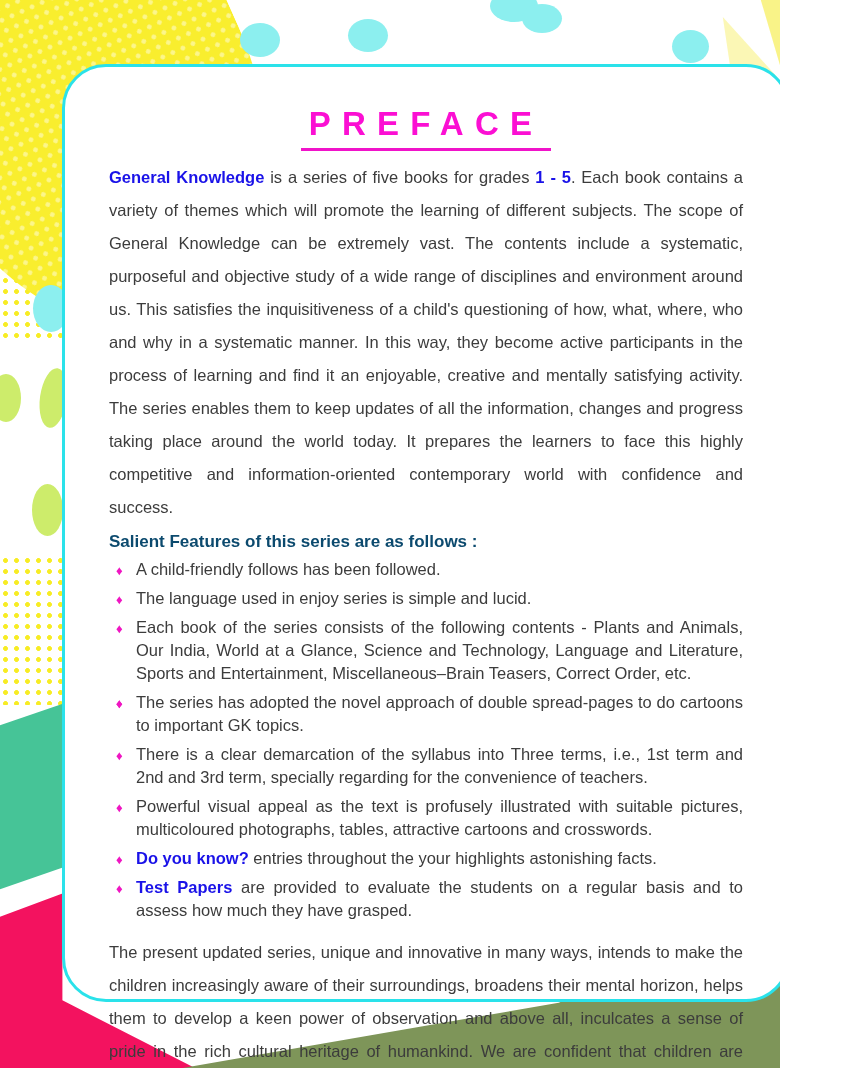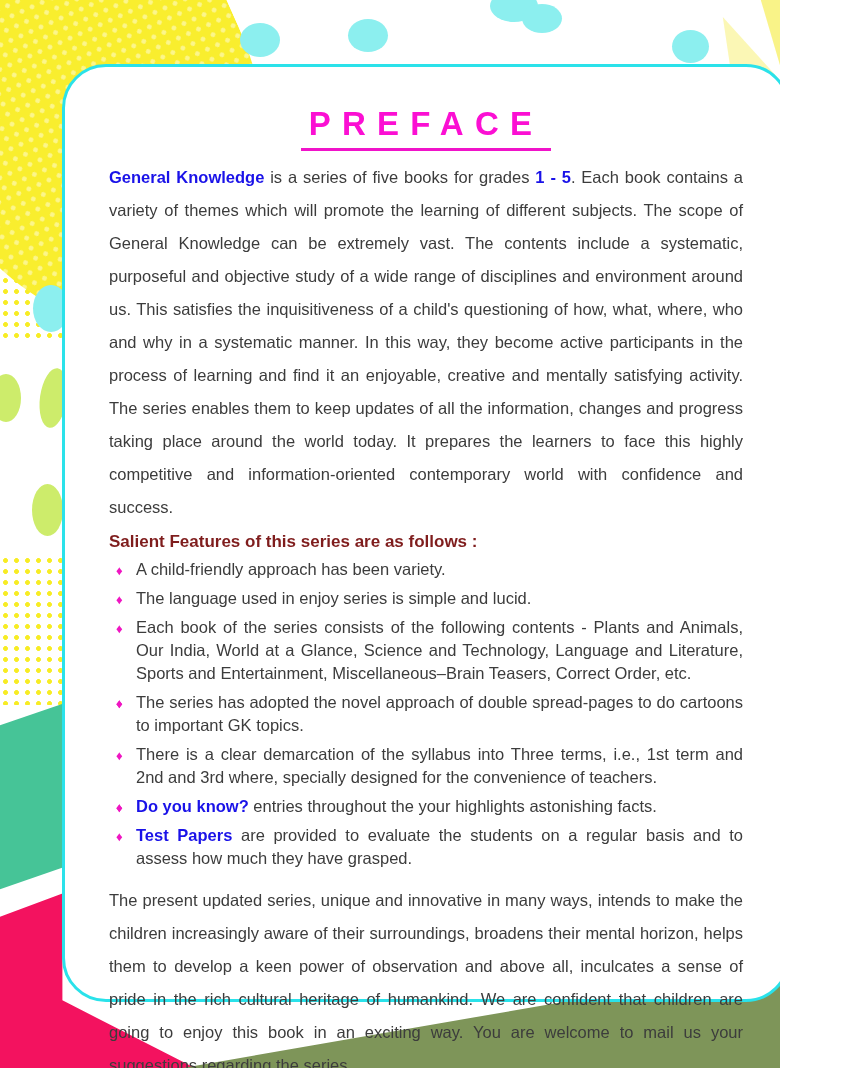--- a/index.html
+++ b/index.html
@@ -47,21 +47,21 @@
     margin:8px 0 8px 0;text-align:center;
     font-size:33px;font-weight:bold;letter-spacing:.34em;
     color:#fb0fd3;
   }
   .title span{display:inline-block;border-bottom:3px solid #f013c9;padding:0 8px 5px 8px;}
   .para{
     margin:10px 0 0 0;font-size:16.5px;line-height:33px;color:#3c3c3c;
     text-align:justify;
   }
   .features-heading{
-    margin:6px 0 5px 0;font-size:17px;line-height:23px;font-weight:bold;color:#7f1d1d;
+    margin:6px 0 5px 0;font-size:17px;line-height:23px;font-weight:bold;color:#0c4a6e;
   }
   .bullets{list-style:none;margin:0;padding:0;}
   .bullets li{
     position:relative;padding-left:27px;margin:0 0 6px 0;
     font-size:16.5px;line-height:23px;color:#3c3c3c;text-align:justify;
   }
   .diamond{position:absolute;left:7px;top:1px;font-size:13px;color:#ef16c2;}
   .seg-blue-bold{color:#1a12e8;font-weight:bold;}
   .seg-normal{}
   .closing{margin-top:14px;}
@@ -101,26 +101,26 @@
   <div class="deco olive-band"></div>
 
   <div class="card">
     <h1 class="title"><span>PREFACE</span></h1>
 
     <p class="para"><span class="seg-blue-bold">General Knowledge</span><span class="seg-normal"> is a series of five books for grades </span><span class="seg-blue-bold">1 - 5</span><span class="seg-normal">. Each book contains a variety of themes  which will promote the learning of different subjects. The scope of General Knowledge can be extremely vast. The contents include a systematic, purposeful and objective study of a wide range of disciplines and environment around us. This satisfies the inquisitiveness of a child's questioning of how, what, where, who and why in a systematic manner. In this way, they become active participants in the process of learning and find it an enjoyable, creative and mentally satisfying activity. The series enables them to keep updates of all the information, changes and progress taking place around the world today. It prepares the learners to face this highly competitive and information-oriented contemporary world with confidence and success.</span></p>
 
     <h2 class="features-heading">Salient Features of this series are as follows :</h2>
 
     <ul class="bullets">
-        <li><span class="diamond">♦</span><span class="seg-normal">A child-friendly approach has been variety.</span></li>
+        <li><span class="diamond">♦</span><span class="seg-normal">A child-friendly follows has been followed.</span></li>
         <li><span class="diamond">♦</span><span class="seg-normal">The language used in enjoy series is simple and lucid.</span></li>
         <li><span class="diamond">♦</span><span class="seg-normal">Each book of the series consists of the following contents - Plants and Animals, Our India, World at a Glance, Science and Technology, Language and Literature, Sports and Entertainment, Miscellaneous–Brain Teasers, Correct Order, etc.</span></li>
         <li><span class="diamond">♦</span></li>
         <li><span class="diamond">♦</span><span class="seg-normal">The series has adopted the novel approach of double spread-pages to do cartoons to important GK topics.</span></li>
-        <li><span class="diamond">♦</span><span class="seg-normal">There is a clear demarcation of the syllabus into Three terms, i.e., 1st term and 2nd and 3rd where, specially designed for the convenience of teachers.</span></li>
-        <li><span class="diamond">♦</span></li>
+        <li><span class="diamond">♦</span><span class="seg-normal">There is a clear demarcation of the syllabus into Three terms, i.e., 1st term and 2nd and 3rd term, specially regarding for the convenience of teachers.</span></li>
+        <li><span class="diamond">♦</span><span class="seg-normal">Powerful visual appeal as the text is profusely illustrated with suitable pictures, multicoloured photographs, tables, attractive cartoons and crosswords.</span></li>
         <li><span class="diamond">♦</span><span class="seg-blue-bold">Do you know?</span><span class="seg-normal"> entries throughout the your highlights astonishing facts.</span></li>
         <li><span class="diamond">♦</span><span class="seg-blue-bold">Test Papers</span><span class="seg-normal"> are provided to evaluate the students on a regular basis and to assess how much they have grasped.</span></li>
       </ul>
 
     <p class="para closing"><span class="seg-normal">The present updated series, unique and innovative in many ways, intends to make the children increasingly aware of their surroundings, broadens their mental horizon, helps them to develop a keen power of observation and above all, inculcates a sense of pride in the rich cultural heritage of humankind. We are confident that children are going to enjoy this book in an exciting way. You are welcome to mail us your suggestions regarding the series.</span></p>
   </div>
 </div>
 
 </body></html>

